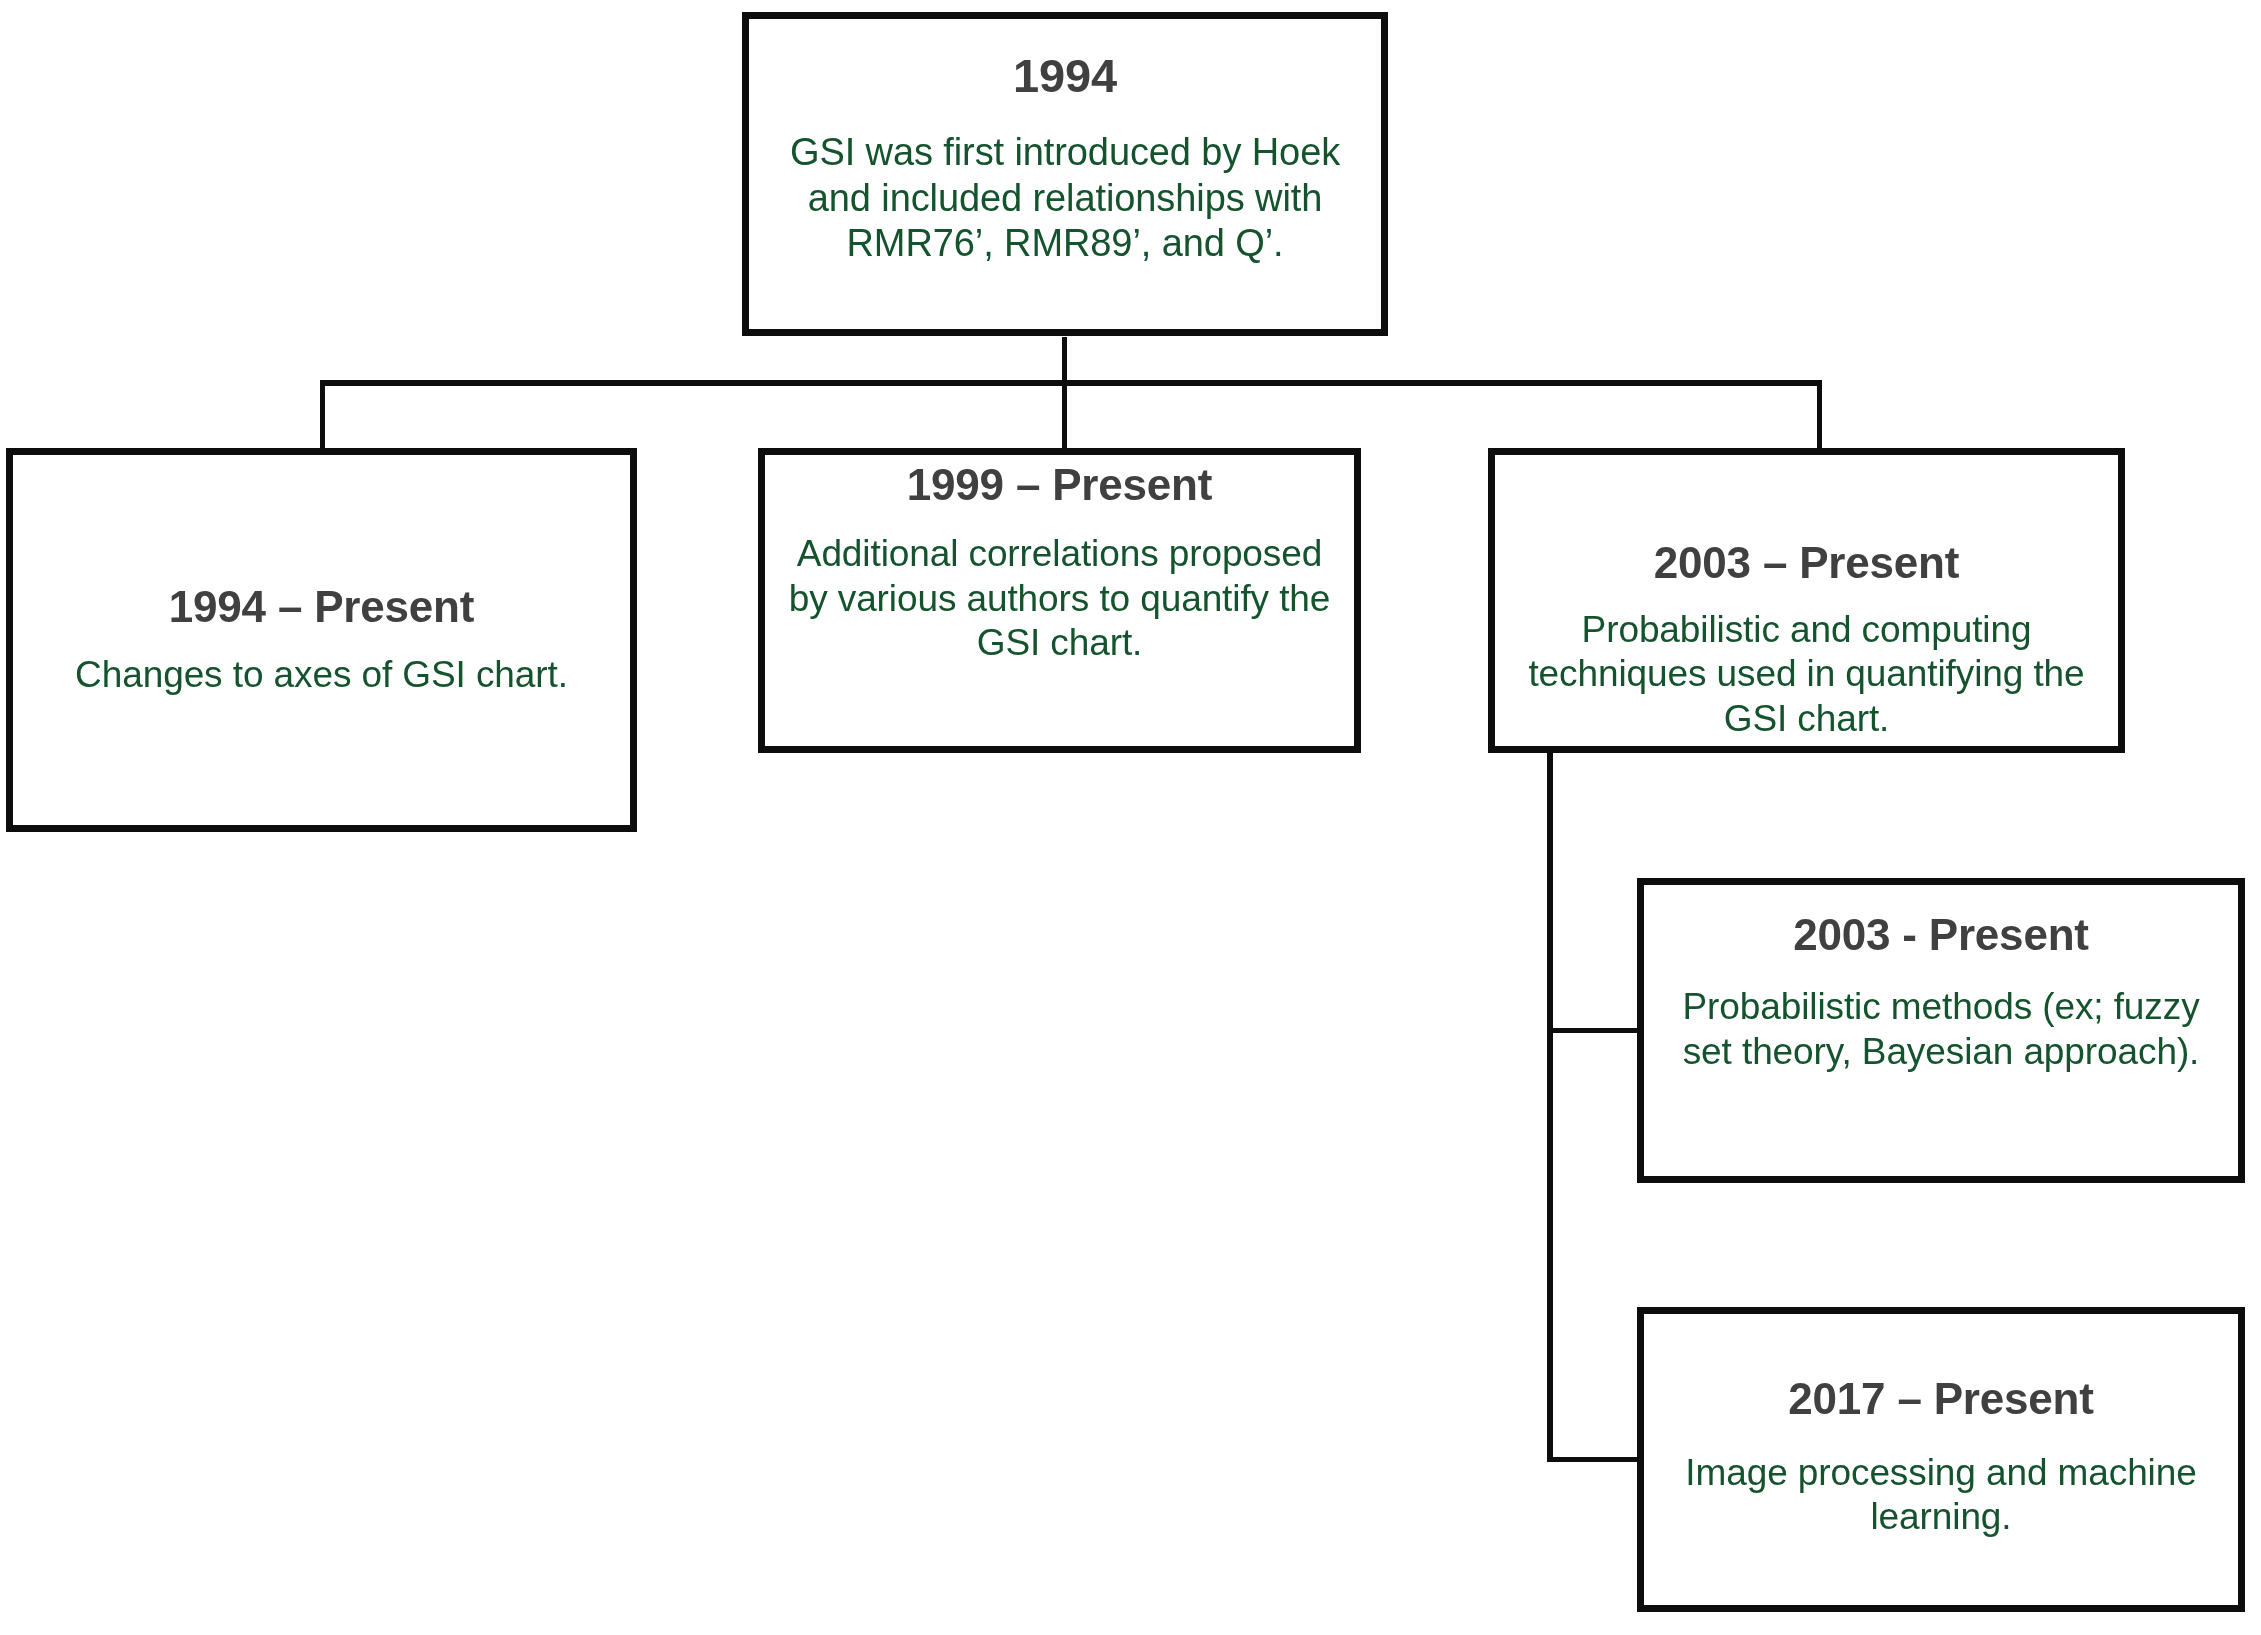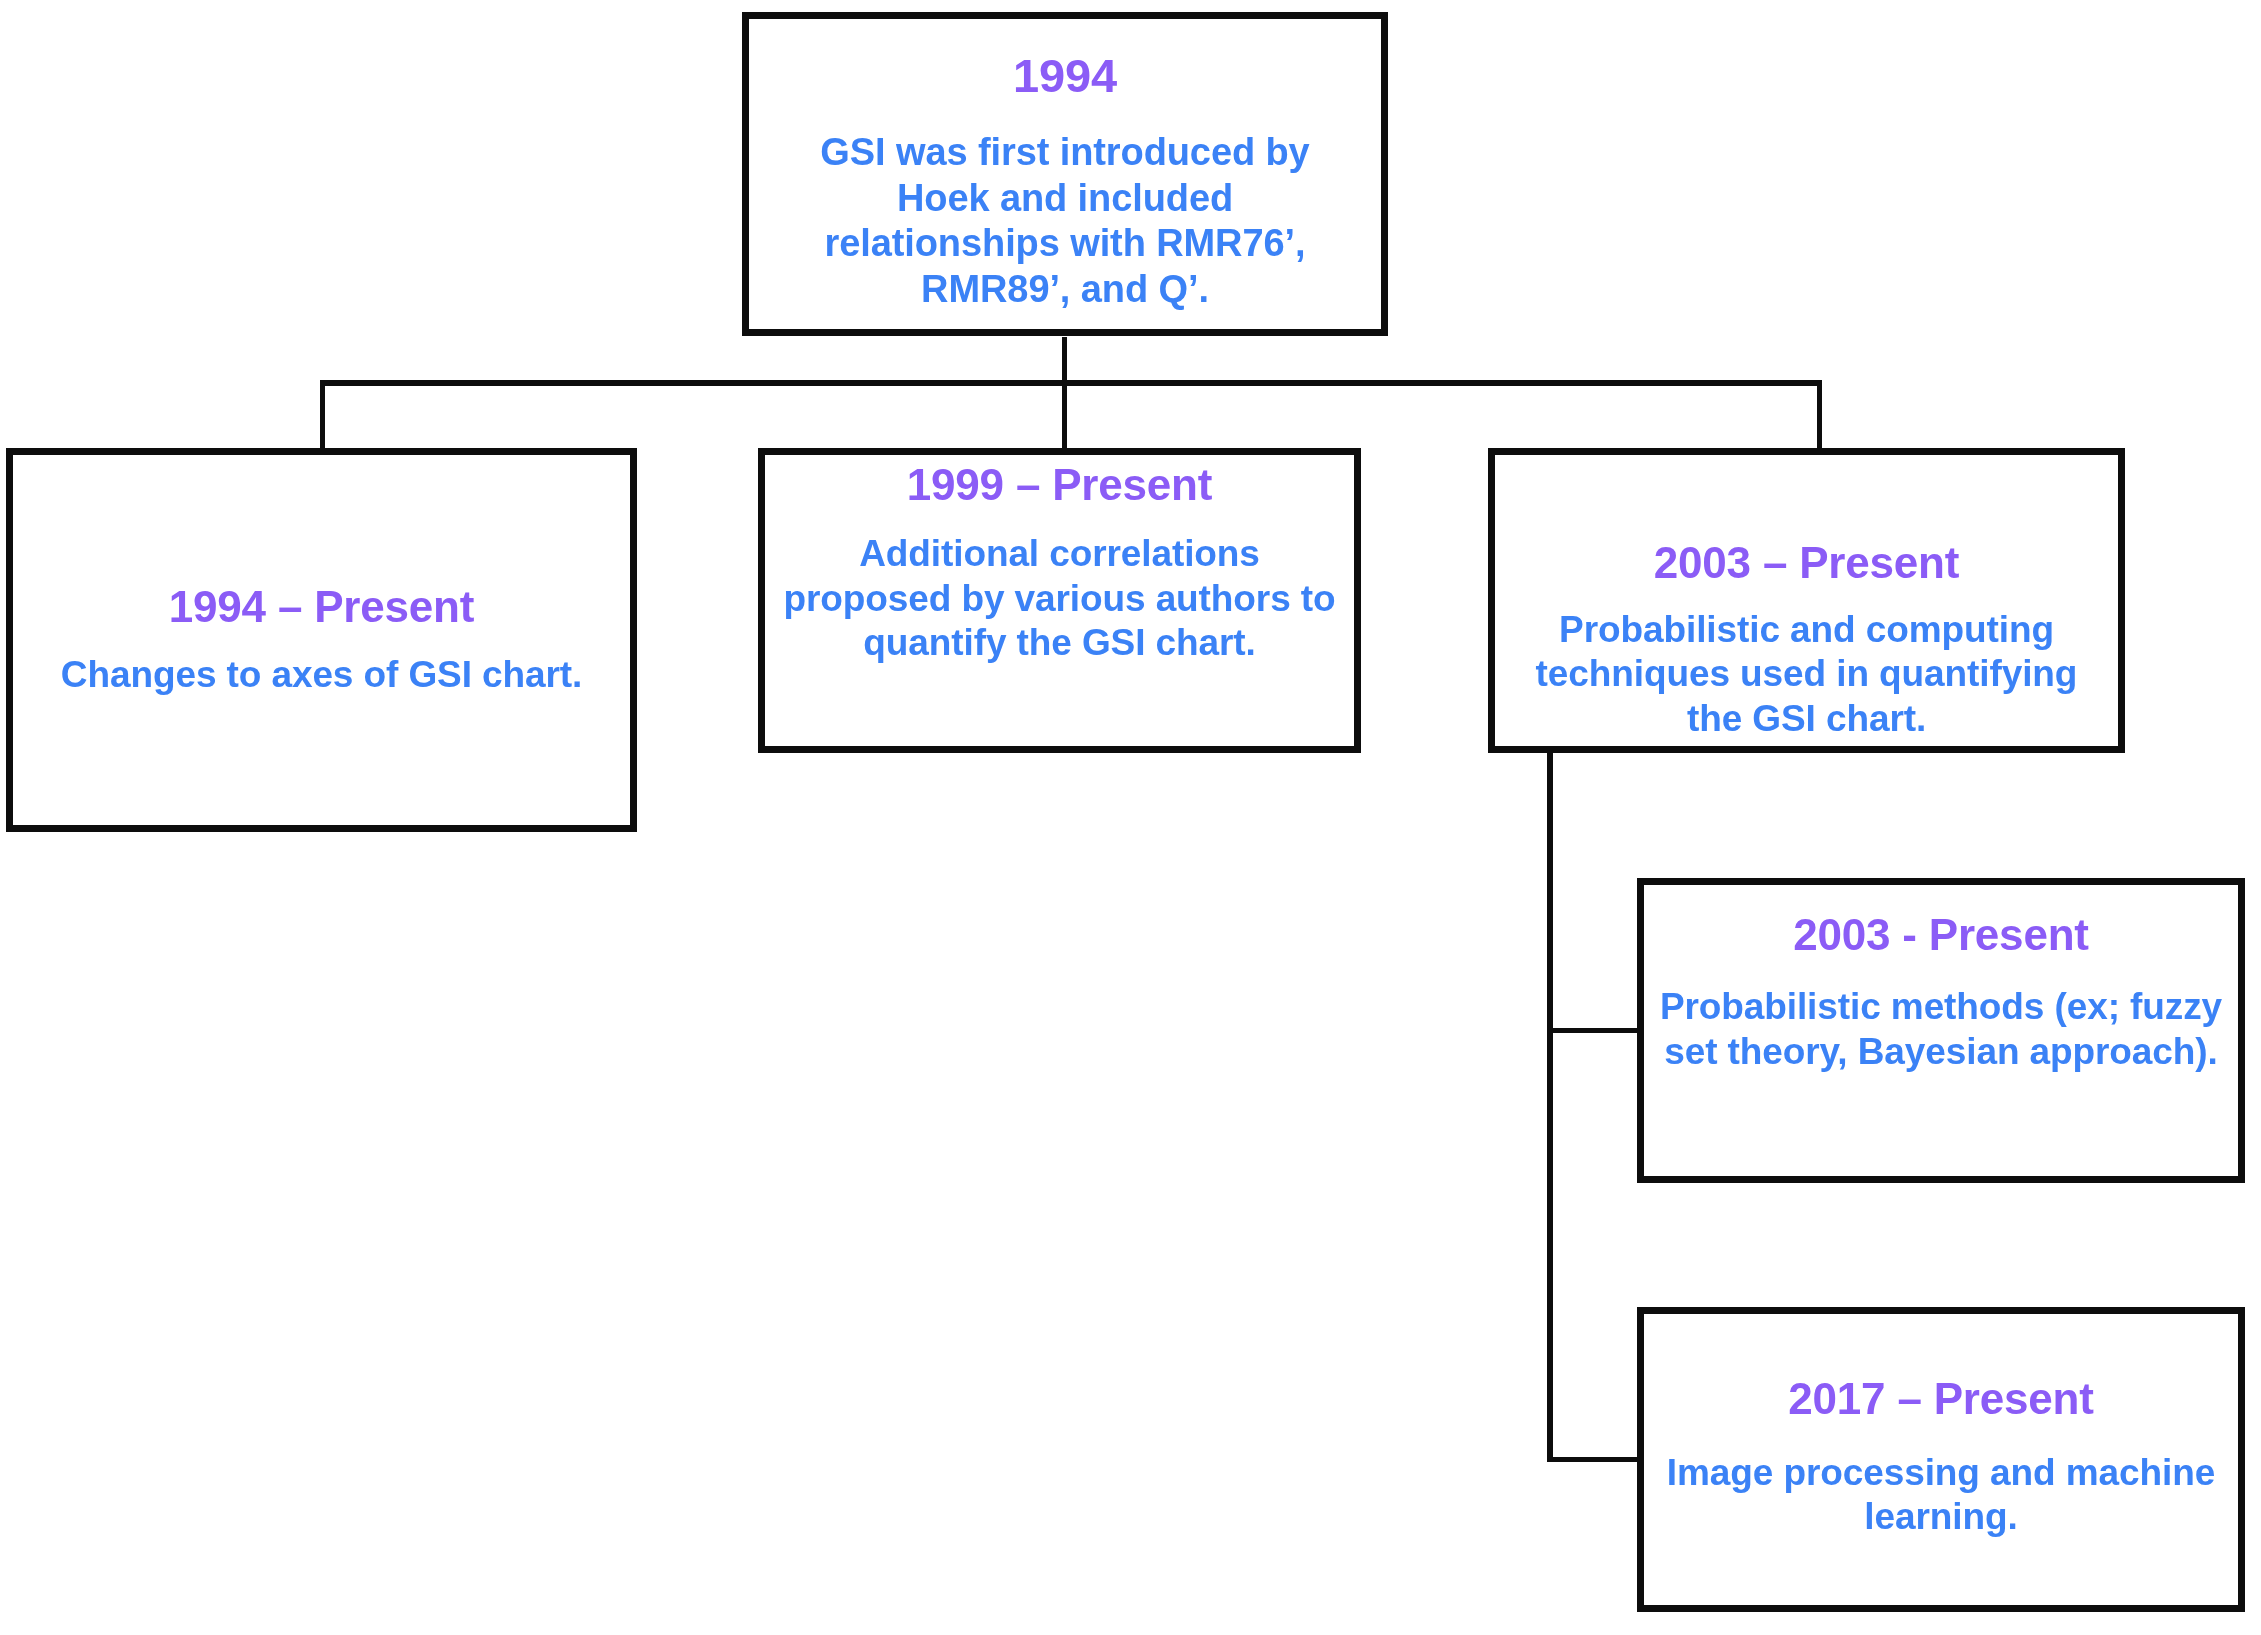--- a/index.html
+++ b/index.html
@@ -25,29 +25,28 @@
     display: flex;
     flex-direction: column;
     align-items: center;
     justify-content: center;
     text-align: center;
     padding: 4.9px 14.6px;
     z-index: 3;
   }
   .node-title {
     font-weight: bold;
-    color: #8b5cf6;
+    color: #404040;
     line-height: 1.12;
     letter-spacing: -0.2px;
   }
   .node-desc {
-    color: #3b82f6;
+    color: #14532d;
     line-height: 1.2;
     letter-spacing: -0.1px;
-    font-weight: bold;
   }
 
   
   #node-root {
     left: 742px;
     top: 12px;
     width: 646px;
     height: 324px;
     justify-content: flex-start;
     padding-top: 31px;

